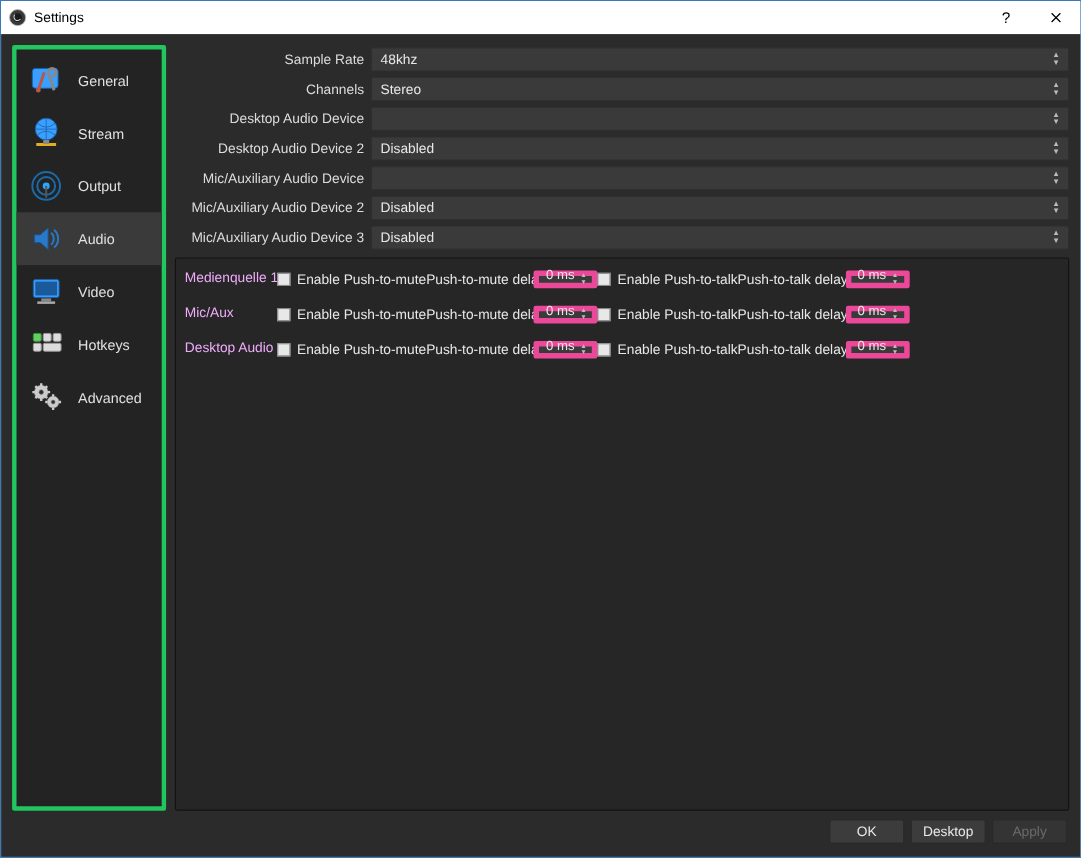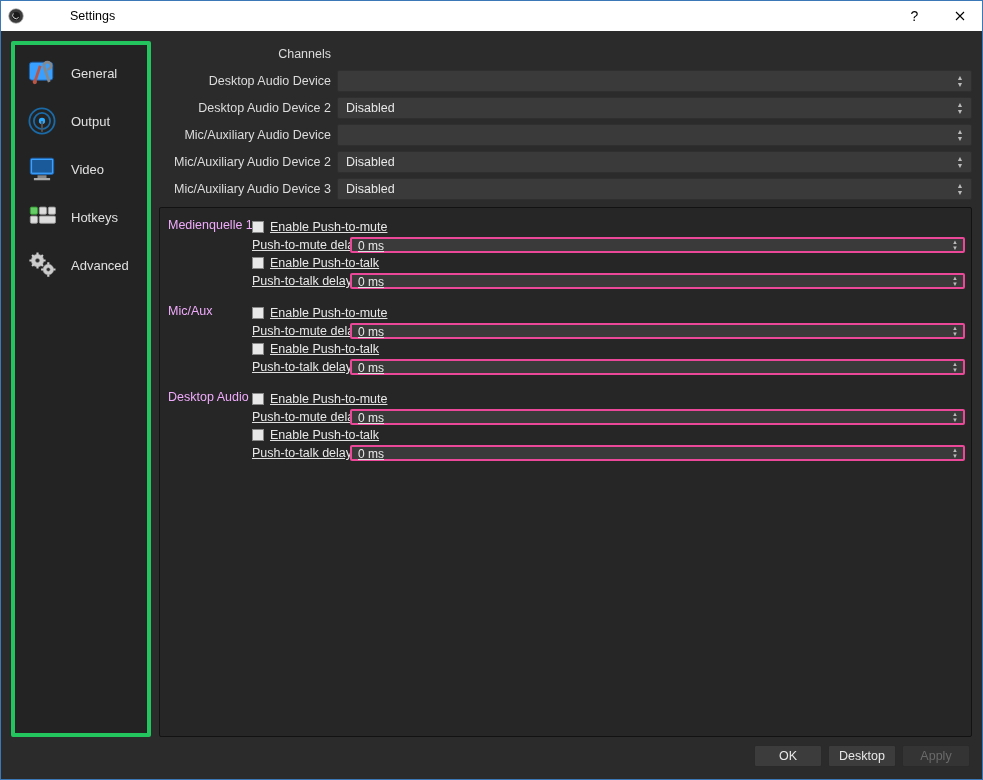--- a/index.html
+++ b/index.html
@@ -1,21 +1,21 @@
 <!DOCTYPE html>
 <html><head>
 <meta charset="utf-8">
 <style>
   * { box-sizing: border-box; margin: 0; padding: 0; }
   html, body { width: 983px; height: 780px; overflow: hidden; font-family: "Segoe UI", Tahoma, sans-serif; font-size: 13px; color: #e0e0e0; background: #2b2b2b; }
   .window { width: 983px; height: 780px; background: #fff; border: 1px solid #3a78b8; display: flex; flex-direction: column; }
   
   .titlebar { height: 30px; background: #ffffff; color: #000; display: flex; align-items: center; padding-left: 6px; }
   .titlebar .app-icon { width: 18px; height: 18px; margin-right: 6px; display: inline-flex; align-items: center; justify-content: center; }
-  .titlebar .title-text { flex: 1; font-size: 12.5px; color: #000; margin-left: 39px; }
+  .titlebar .title-text { flex: 1; font-size: 12.5px; color: #000; }
   .titlebar .tb-btn { width: 45px; height: 30px; display: inline-flex; align-items: center; justify-content: center; color: #000; font-size: 15px; }
   .titlebar .tb-btn.help { font-weight: 400; font-size: 14px; }
   .titlebar .tb-btn.close { font-size: 15px; }
   
   .body-area { flex: 1; background: #2b2b2b; display: flex; flex-direction: column; padding: 10px 10px 6px 10px; gap: 8px; }
   .main-row { flex: 1; display: flex; gap: 8px; min-height: 0; }
   
   .sidebar { width: 140px; background: #232323; border: 4px solid #22c55e; border-radius: 2px; padding-top: 4px; }
   .side-item { display: flex; align-items: center; height: 48px; gap: 10px; padding: 0 8px; color: #e0e0e0; cursor: pointer; }
   .side-item.selected { background: #3a3a3a; }
@@ -26,27 +26,27 @@
   
   .field-rows { display: flex; flex-direction: column; gap: 2px; }
   .field-row { display: flex; align-items: center; height: 25px; gap: 6px; }
   .field-label { width: 172px; text-align: right; font-size: 12.5px; color: #dcdcdc; }
   .dropdown { flex: 1; height: 22px; background: #3a3a3a; border: 1px solid #2f2f2f; border-radius: 2px; display: flex; align-items: center; padding: 0 18px 0 8px; position: relative; font-size: 12.5px; color: #e8e8e8; }
   .dropdown .dd-arrows { position: absolute; right: 4px; top: 0; bottom: 0; width: 14px; display: flex; flex-direction: column; justify-content: center; align-items: center; gap: 0; color: #bbb; font-size: 7px; line-height: 7px; }
   
   .group-frame { flex: 1; border: 1px solid #121212; border-radius: 2px; background: #262626; padding: 10px 6px 6px 8px; overflow: hidden; }
   .subgroup { display: grid; grid-template-columns: 80px 1fr; column-gap: 4px; margin-bottom: 14px; }
   .subgroup .sg-title { font-size: 12.5px; color: #f0abfc; padding-top: 0; white-space: nowrap; }
-  .sg-body { display: flex; flex-direction: column; gap: 0; text-decoration: underline; }
+  .sg-body { display: flex; flex-direction: row; gap: 0; }
   .sg-row { display: flex; align-items: center; height: 18px; gap: 6px; }
   .checkbox { width: 12px; height: 12px; background: #e8e8e8; border: 1px solid #888; display: inline-block; }
   .chk-label { font-size: 12.5px; color: #e8e8e8; }
   .sg-delay-row { display: grid; grid-template-columns: 94px 1fr; align-items: center; height: 18px; gap: 4px; }
   .delay-label { font-size: 12.5px; color: #e8e8e8; white-space: nowrap; }
-  .spinbox { height: 16px; background: #3a3a3a; border: 2px solid #ec4899; border-radius: 2px; display: flex; align-items: flex-start; padding: 0 16px 0 6px; position: relative; font-size: 12px; color: #e8e8e8; }
+  .spinbox { height: 16px; background: #3a3a3a; border: 5px solid #ec4899; border-radius: 2px; display: flex; align-items: flex-end; padding: 0 16px 0 6px; position: relative; font-size: 12px; color: #e8e8e8; }
   .spinbox .dd-arrows { position: absolute; right: 2px; top: 0; bottom: 0; width: 12px; display: flex; flex-direction: column; justify-content: center; align-items: center; color: #bbb; font-size: 6px; line-height: 6px; }
   
   .footer { height: 28px; display: flex; justify-content: flex-end; gap: 6px; padding-right: 2px; }
   .btn { min-width: 68px; height: 22px; background: #3c3c3c; border: 1px solid #2a2a2a; border-radius: 2px; color: #e8e8e8; font-size: 12.5px; display: inline-flex; align-items: center; justify-content: center; cursor: pointer; }
   .btn.disabled { color: #6a6a6a; background: #343434; cursor: default; }
 </style>
 </head>
 <body>
 
 <div class="window">
@@ -81,27 +81,47 @@
               <circle cx="12" cy="30" r="2.4" fill="#b54"></circle>
               <path d="M28 30 l-6 -18" stroke="#888" stroke-width="3"></path>
               <path d="M22 12 a4 4 0 1 1 4 4" fill="none" stroke="#888" stroke-width="3"></path>
             </svg>
           </span>
           <span class="side-label">General</span>
         </div>
         <div class="side-item">
           <span class="icon-wrap">
             <svg viewBox="0 0 40 40" width="36" height="36">
+              <circle cx="20" cy="16" r="11" fill="#3aa0ff" stroke="#1c5fa8"></circle>
+              <path d="M9 16 h22 M20 5 v22 M11 10 q9 8 18 0 M11 22 q9 -8 18 0" fill="none" stroke="#1c5fa8" stroke-width="0.8"></path>
+              <rect x="10" y="30" width="20" height="3" fill="#e0b020"></rect>
+              <rect x="17" y="27" width="6" height="4" fill="#888"></rect>
+            </svg>
+          </span>
+          <span class="side-label">Stream</span>
+        </div>
+        <div class="side-item">
+          <span class="icon-wrap">
+            <svg viewBox="0 0 40 40" width="36" height="36">
               <circle cx="20" cy="20" r="14" fill="none" stroke="#1a6aa8" stroke-width="2"></circle>
               <circle cx="20" cy="20" r="9" fill="none" stroke="#1a6aa8" stroke-width="2"></circle>
               <circle cx="20" cy="20" r="3.5" fill="#2aa8ff"></circle>
               <rect x="19" y="20" width="2" height="12" fill="#555"></rect>
             </svg>
           </span>
           <span class="side-label">Output</span>
+        </div>
+        <div class="side-item selected">
+          <span class="icon-wrap">
+            <svg viewBox="0 0 40 40" width="36" height="36">
+              <path d="M8 16 h6 l8 -7 v22 l-8 -7 h-6 z" fill="#2a78c8" stroke="#1a5090"></path>
+              <path d="M25 14 a8 8 0 0 1 0 12 M28 11 a12 12 0 0 1 0 18" fill="none" stroke="#2a78c8" stroke-width="2"></path>
+            </svg>
+          </span>
+          <span class="side-label">Audio</span>
         </div>
         <div class="side-item">
           <span class="icon-wrap">
             <svg viewBox="0 0 40 40" width="36" height="36">
               <rect x="7" y="8" width="26" height="18" rx="2" fill="#3aa0ff" stroke="#1c5fa8"></rect>
               <rect x="9" y="10" width="22" height="14" fill="#1a5a9a"></rect>
               <rect x="15" y="27" width="10" height="3" fill="#888"></rect>
               <rect x="11" y="30" width="18" height="2.5" fill="#aaa"></rect>
             </svg>
           </span>
@@ -135,21 +155,32 @@
             </svg>
           </span>
           <span class="side-label">Advanced</span>
         </div>
       </div>
 
       <div class="content">
         <div class="field-rows">
 
           <div class="field-row">
+            <div class="field-label">Sample Rate</div>
+            <div class="dropdown">
+              <span>48khz</span>
+              <span class="dd-arrows">▲<br>▼</span>
+            </div>
+          </div>
+          <div class="field-row">
             <div class="field-label">Channels</div>
+            <div class="dropdown">
+              <span>Stereo</span>
+              <span class="dd-arrows">▲<br>▼</span>
+            </div>
           </div>
           <div class="field-row">
             <div class="field-label">Desktop Audio Device</div>
             <div class="dropdown">
               <span class="dd-arrows">▲<br>▼</span>
             </div>
           </div>
           <div class="field-row">
             <div class="field-label">Desktop Audio Device 2</div>
             <div class="dropdown">

